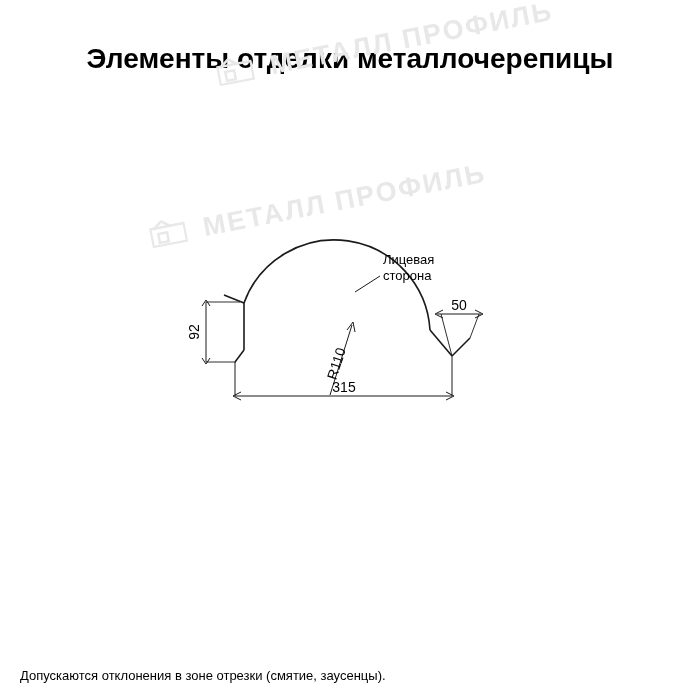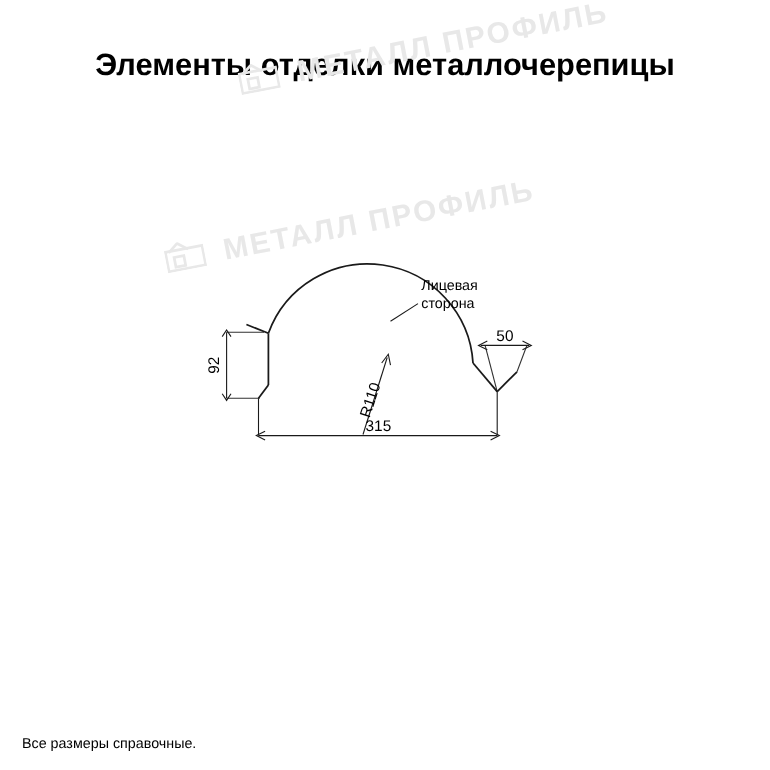--- a/index.html
+++ b/index.html
@@ -171,16 +171,16 @@
 
       <g fill="none" stroke="#1a1a1a" stroke-width="1">
         <path d="M380,96 L355,112"></path>
       </g>
       <text x="383" y="84" font-family="Liberation Sans, sans-serif" font-size="13">Лицевая</text>
       <text x="383" y="100" font-family="Liberation Sans, sans-serif" font-size="13">сторона</text>
     </svg>
   </div>
 
   <div class="footnotes">
-    <div>Все размеры справочные.</div>
+    <div>Допускаются отклонения в зоне отрезки (смятие, заусенцы).</div>
   </div>
 
 </div>
 
 </body></html>

